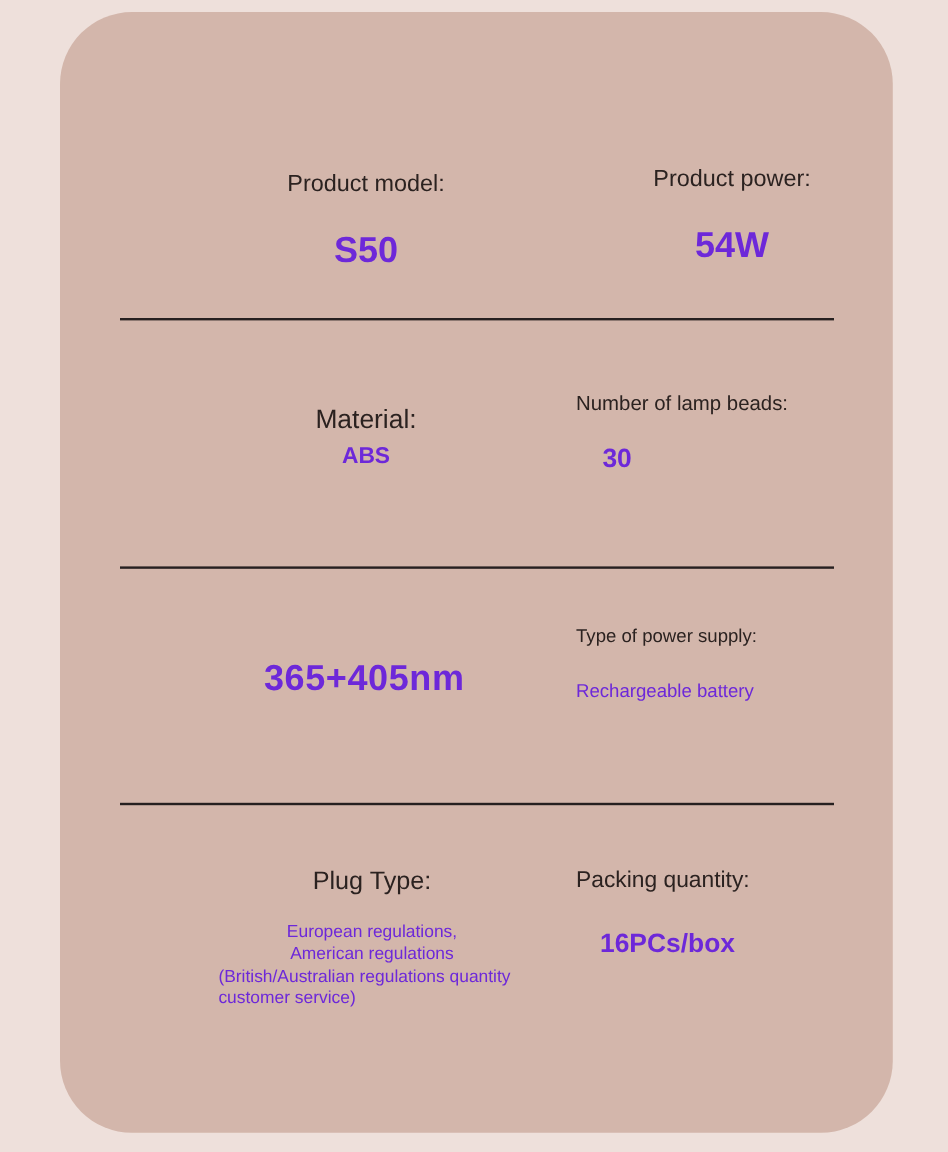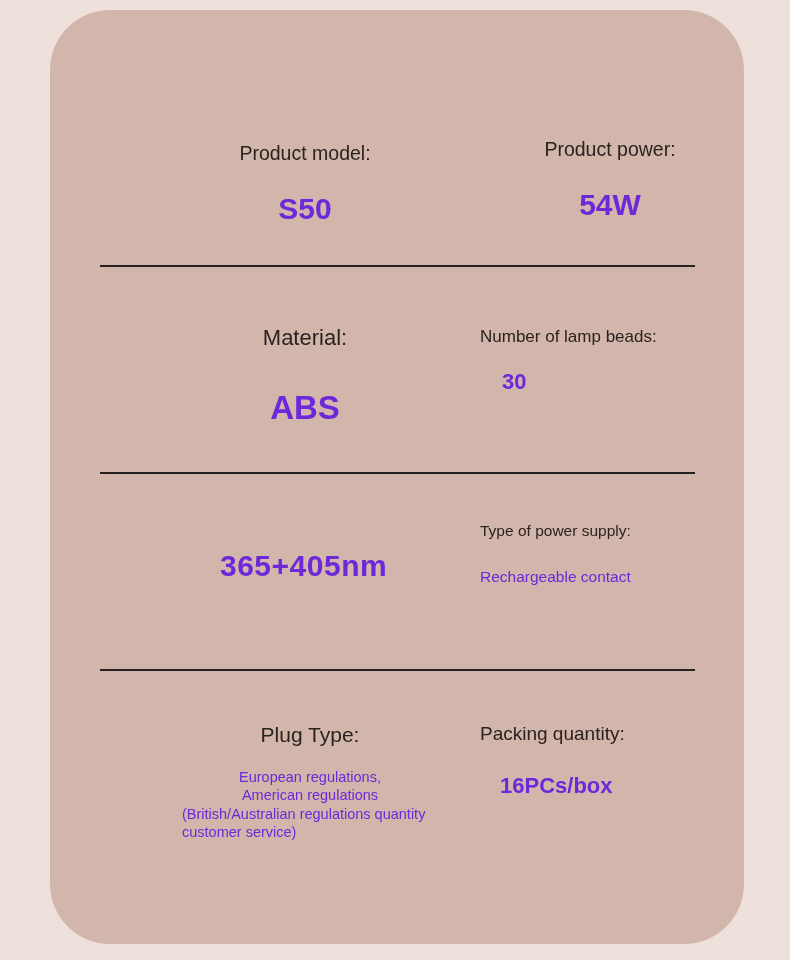--- a/index.html
+++ b/index.html
@@ -60,25 +60,25 @@
 
   
   .r1 { height: 155px; }
   .r1 .left { left: 90px; top: 32px; width: 230px; text-align: center; }
   .r1 .right { left: 390px; top: 28px; width: 240px; text-align: center; }
   .r1 .cell-label { font-size: 19.5px; }
   .r1 .cell-value { font-size: 30px; margin-top: 26px; }
 
   
   .r2 { height: 205px; }
-  .r2 .left { left: 90px; top: 58px; width: 230px; text-align: center; }
+  .r2 .left { left: 90px; top: 70px; width: 230px; text-align: center; }
   .r2 .right { left: 380px; top: 60px; width: 215px; text-align: left; }
   .r2 .left .cell-label { font-size: 22px; }
   .r2 .right .cell-label { font-size: 17px; }
-  .r2 .left .cell-value { font-size: 33px; margin-top: 37px; }
+  .r2 .left .cell-value { font-size: 19px; margin-top: 7px; }
   .r2 .right .cell-value { font-size: 22px; margin-top: 22px; margin-left: 22px; }
 
   
   .r3 { height: 195px; }
   .r3 .left { left: 80px; top: 50px; width: 215px; text-align: left; }
   .r3 .right { left: 380px; top: 48px; width: 215px; text-align: left; }
   .r3 .left .cell-label { font-size: 15.5px; padding-left: 62px; }
   .r3 .right .cell-label { font-size: 15.5px; }
   .r3 .left .cell-value { font-size: 30px; margin-top: 24px; letter-spacing: 0.5px; padding-left: 40px; }
   .r3 .right .cell-value { font-size: 15.5px; margin-top: 28px; font-weight: 400; }
@@ -132,21 +132,21 @@
       </div>
     </div>
     <div class="divider"></div>
 
     <div class="spec-row r3">
       <div class="cell left">
         <div class="cell-value">365+405nm</div>
       </div>
       <div class="cell right">
         <div class="cell-label">Type of power supply:</div>
-        <div class="cell-value light">Rechargeable contact</div>
+        <div class="cell-value light">Rechargeable battery</div>
       </div>
     </div>
     <div class="divider"></div>
 
     <div class="spec-row r4">
       <div class="cell left">
         <div class="cell-label">Plug Type:</div>
         <div class="cell-value">
           <span class="plug-line c1">European regulations,</span>
           <span class="plug-line c2">American regulations</span>

